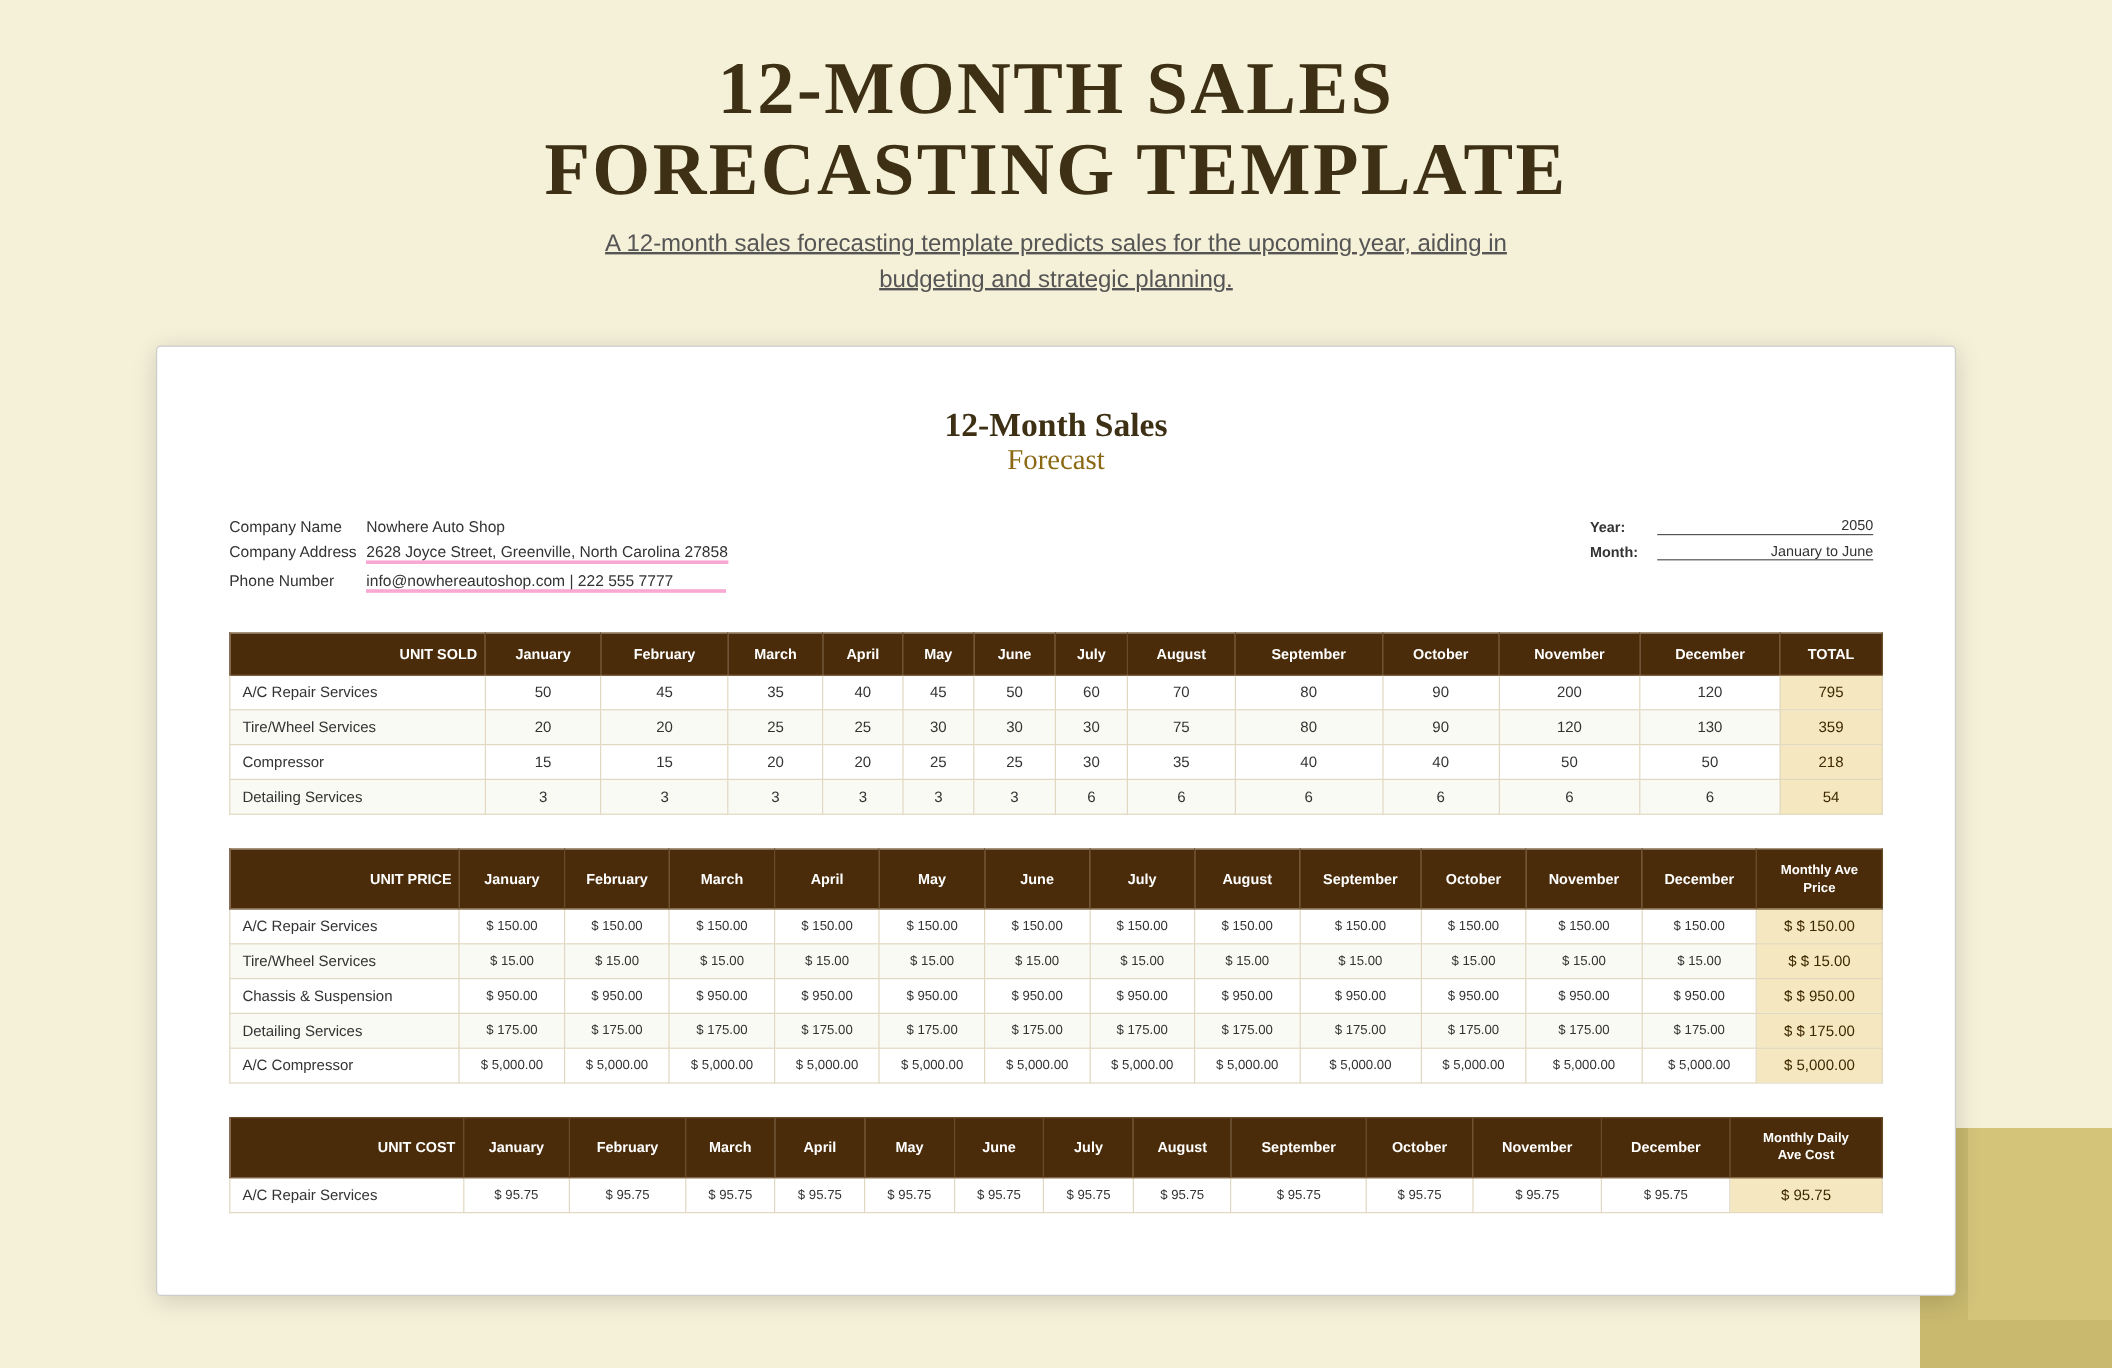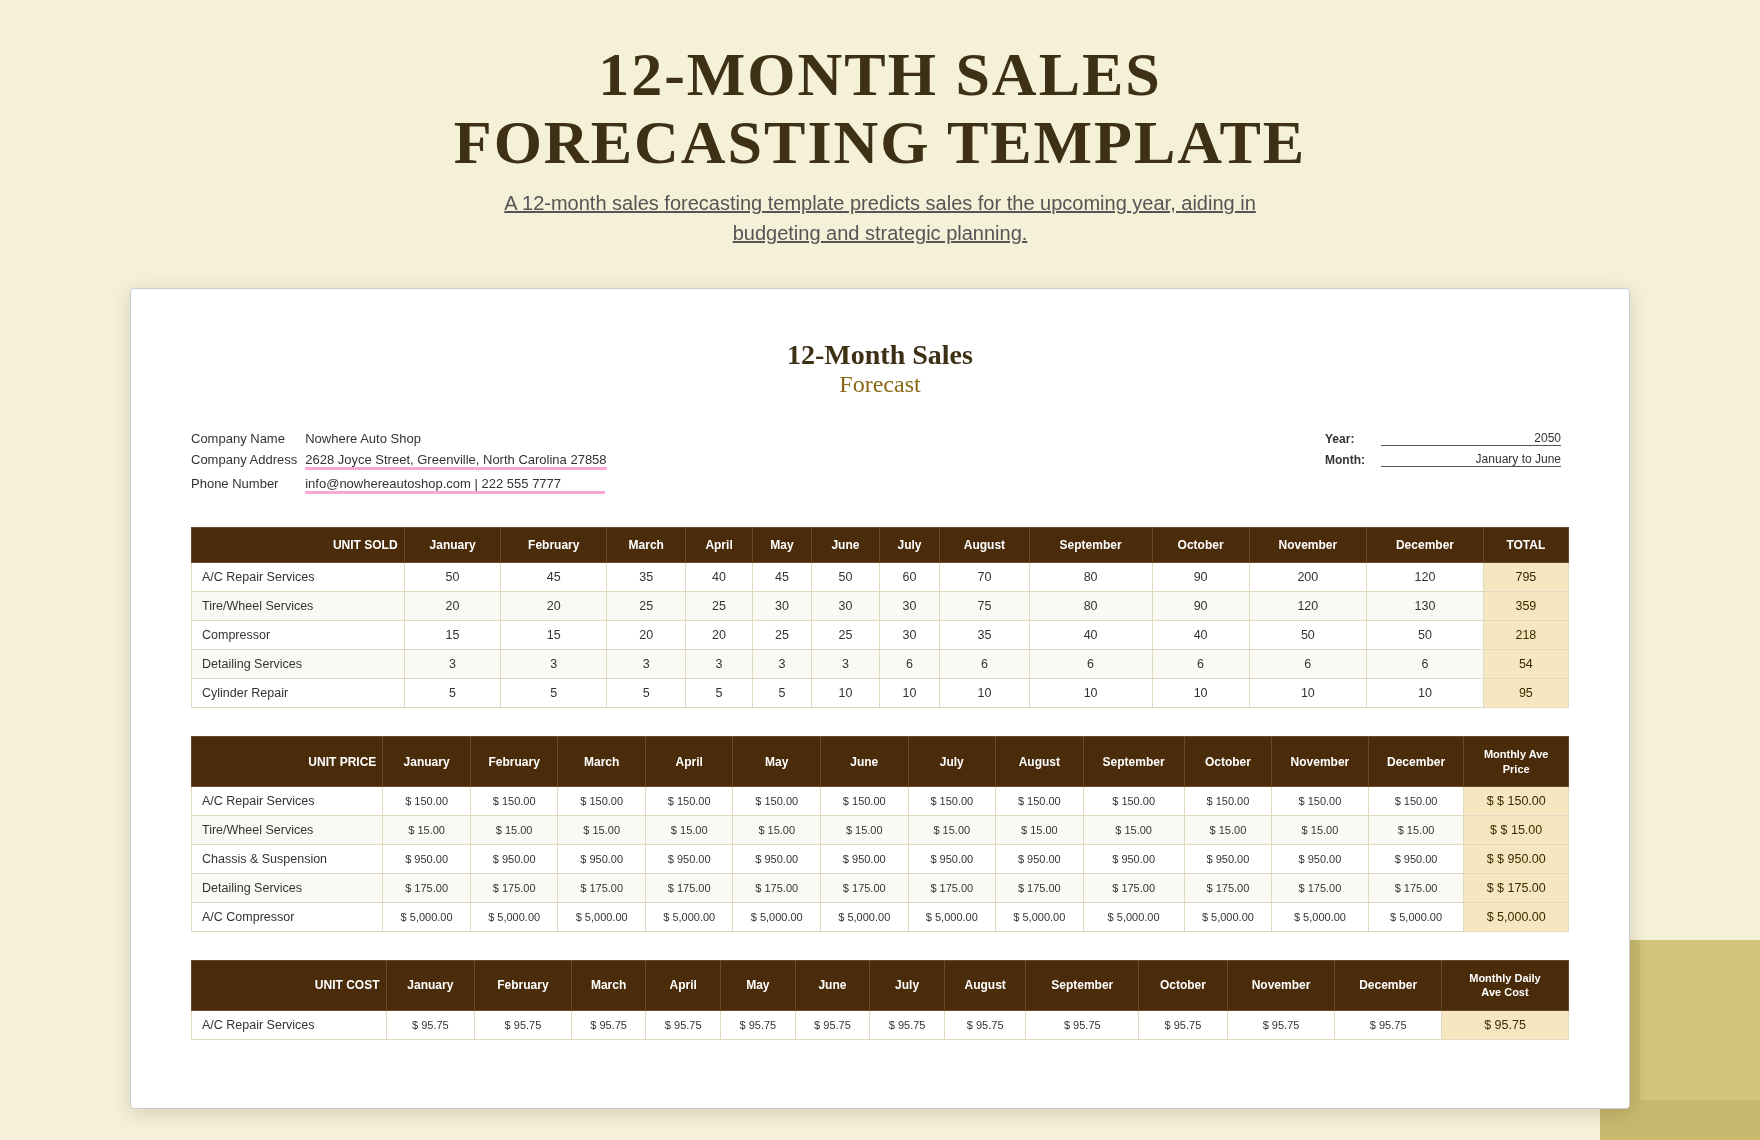--- a/index.html
+++ b/index.html
@@ -301,36 +301,20 @@
           <td>3</td>
           <td>3</td>
           <td>6</td>
           <td>6</td>
           <td>6</td>
           <td>6</td>
           <td>6</td>
           <td>6</td>
           <td class="total-col">54</td>
         </tr>
-        <tr>
-          <td class="first-col">Cylinder Repair</td>
-          <td>5</td>
-          <td>5</td>
-          <td>5</td>
-          <td>5</td>
-          <td>5</td>
-          <td>10</td>
-          <td>10</td>
-          <td>10</td>
-          <td>10</td>
-          <td>10</td>
-          <td>10</td>
-          <td>10</td>
-          <td class="total-col">95</td>
-        </tr>
       </tbody>
   </table>
 
   <table class="data-table">
     <thead>
       <tr>
         <th class="first-col">UNIT PRICE</th>
         <th>January</th>
         <th>February</th>
         <th>March</th>

